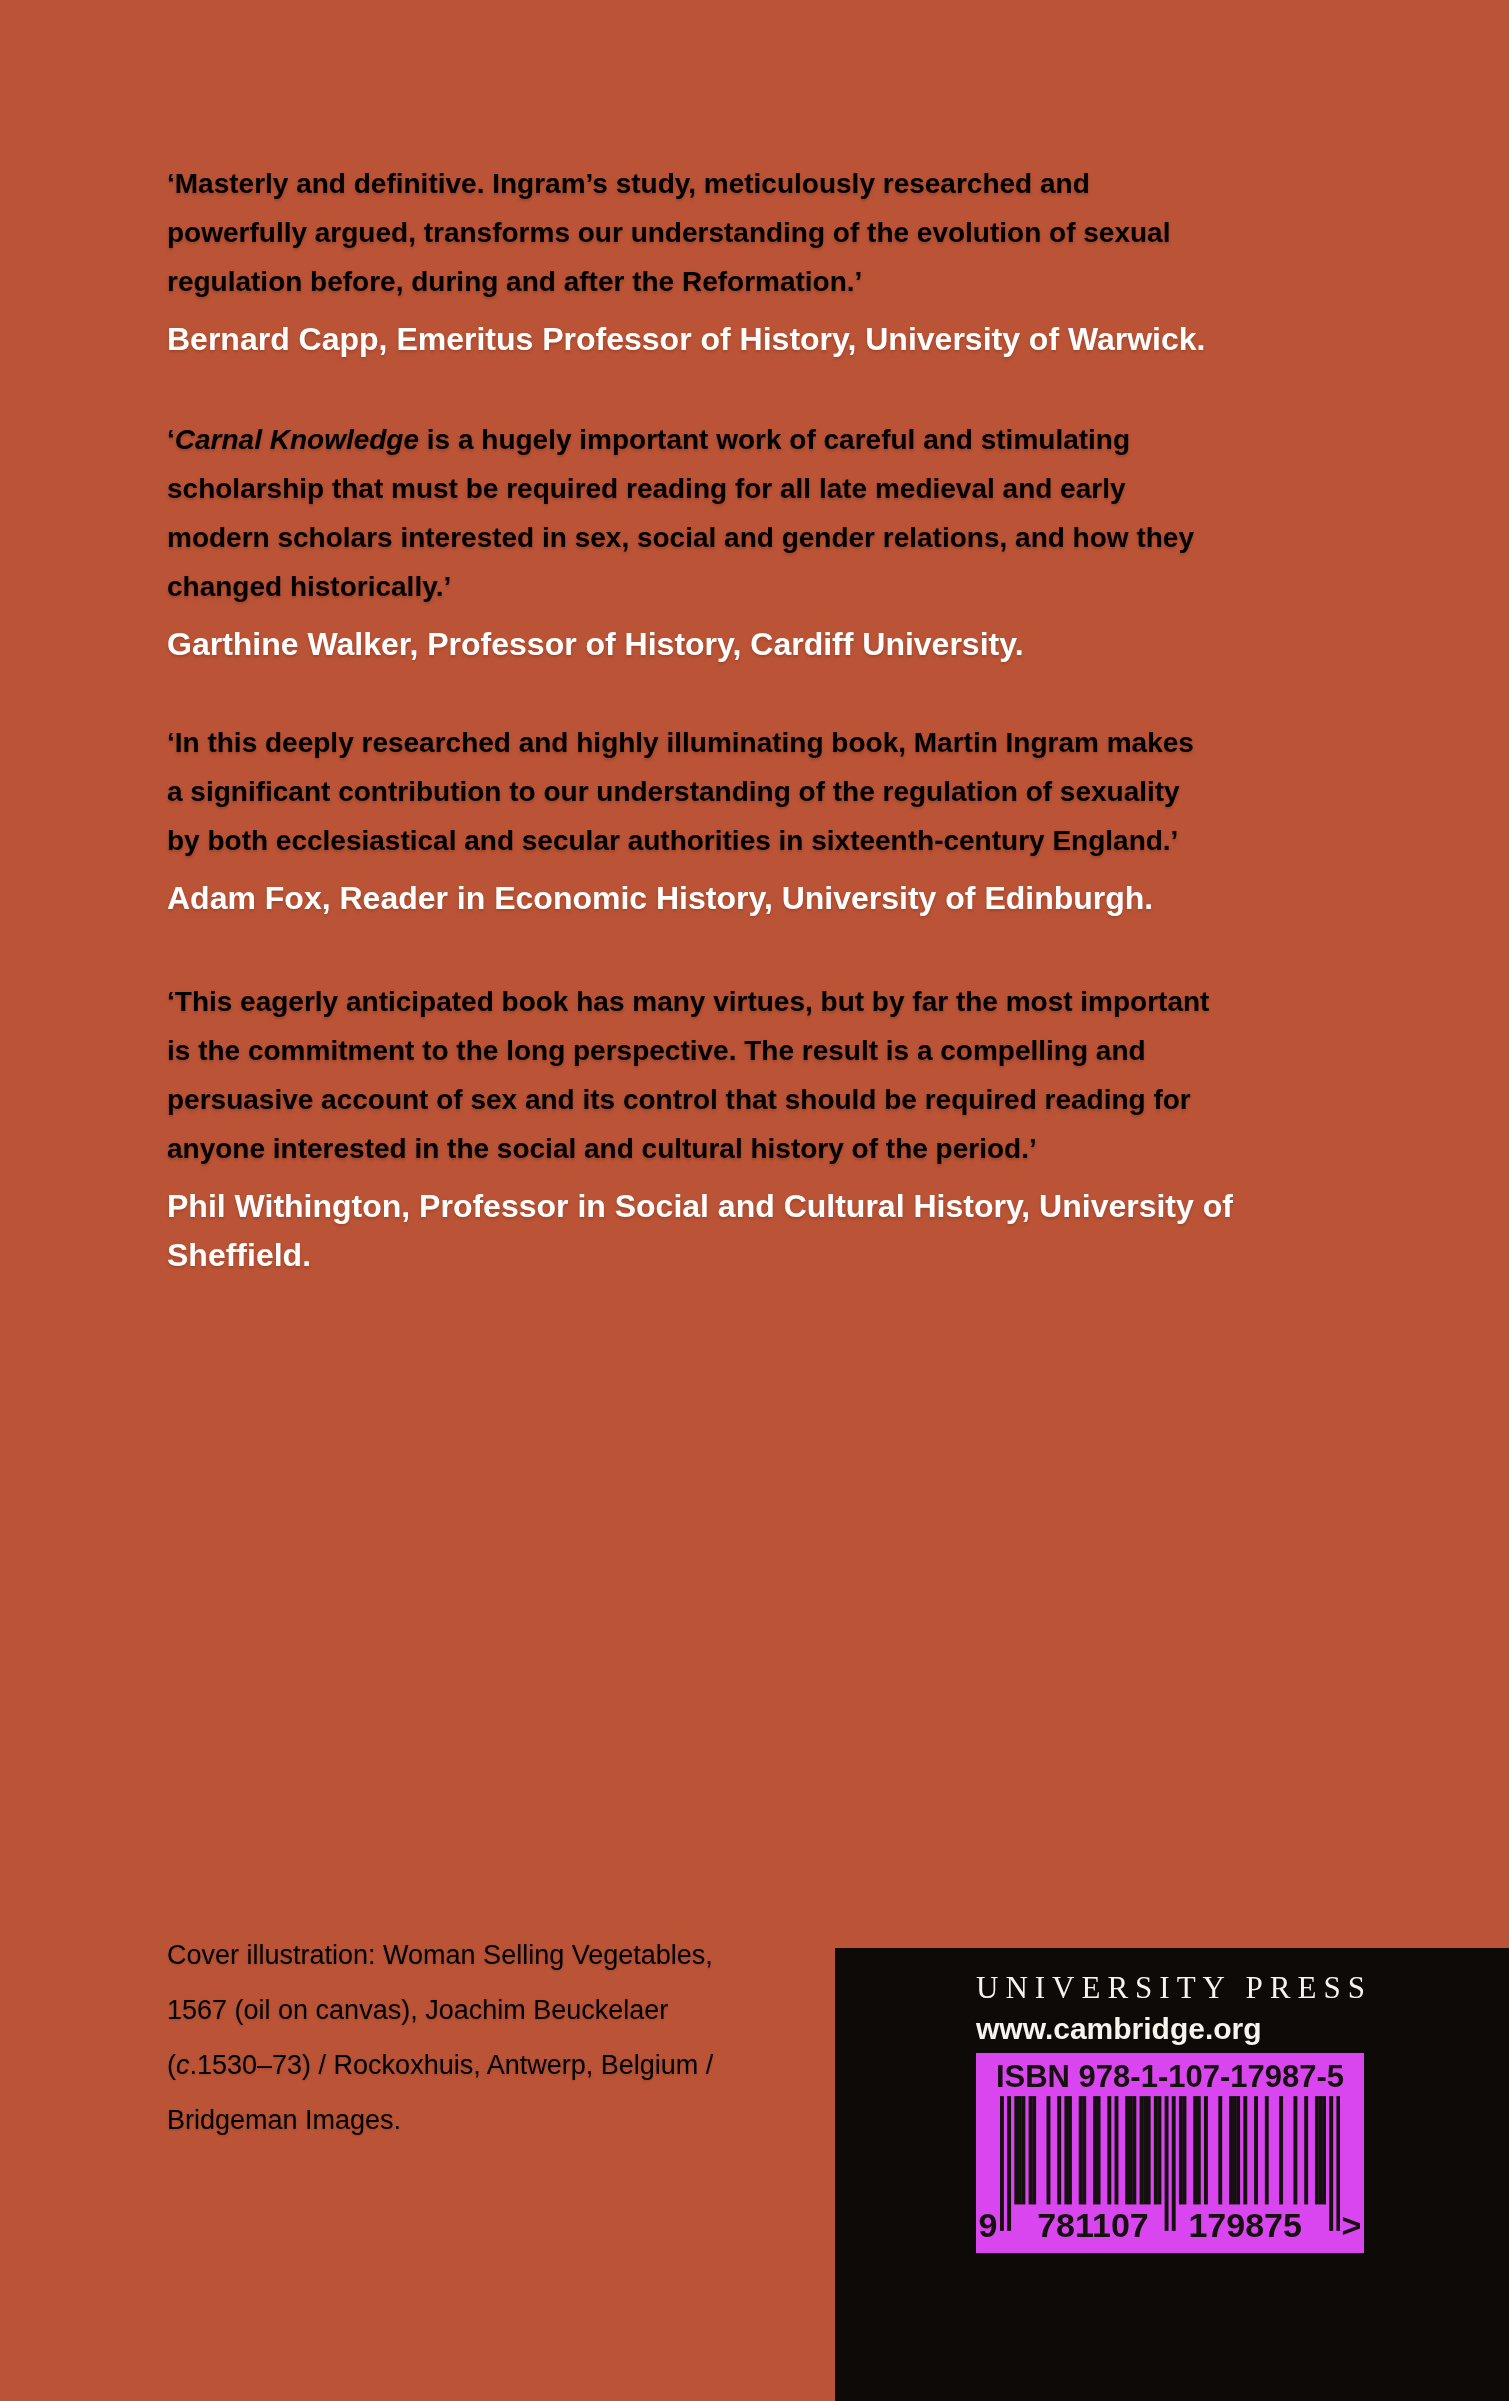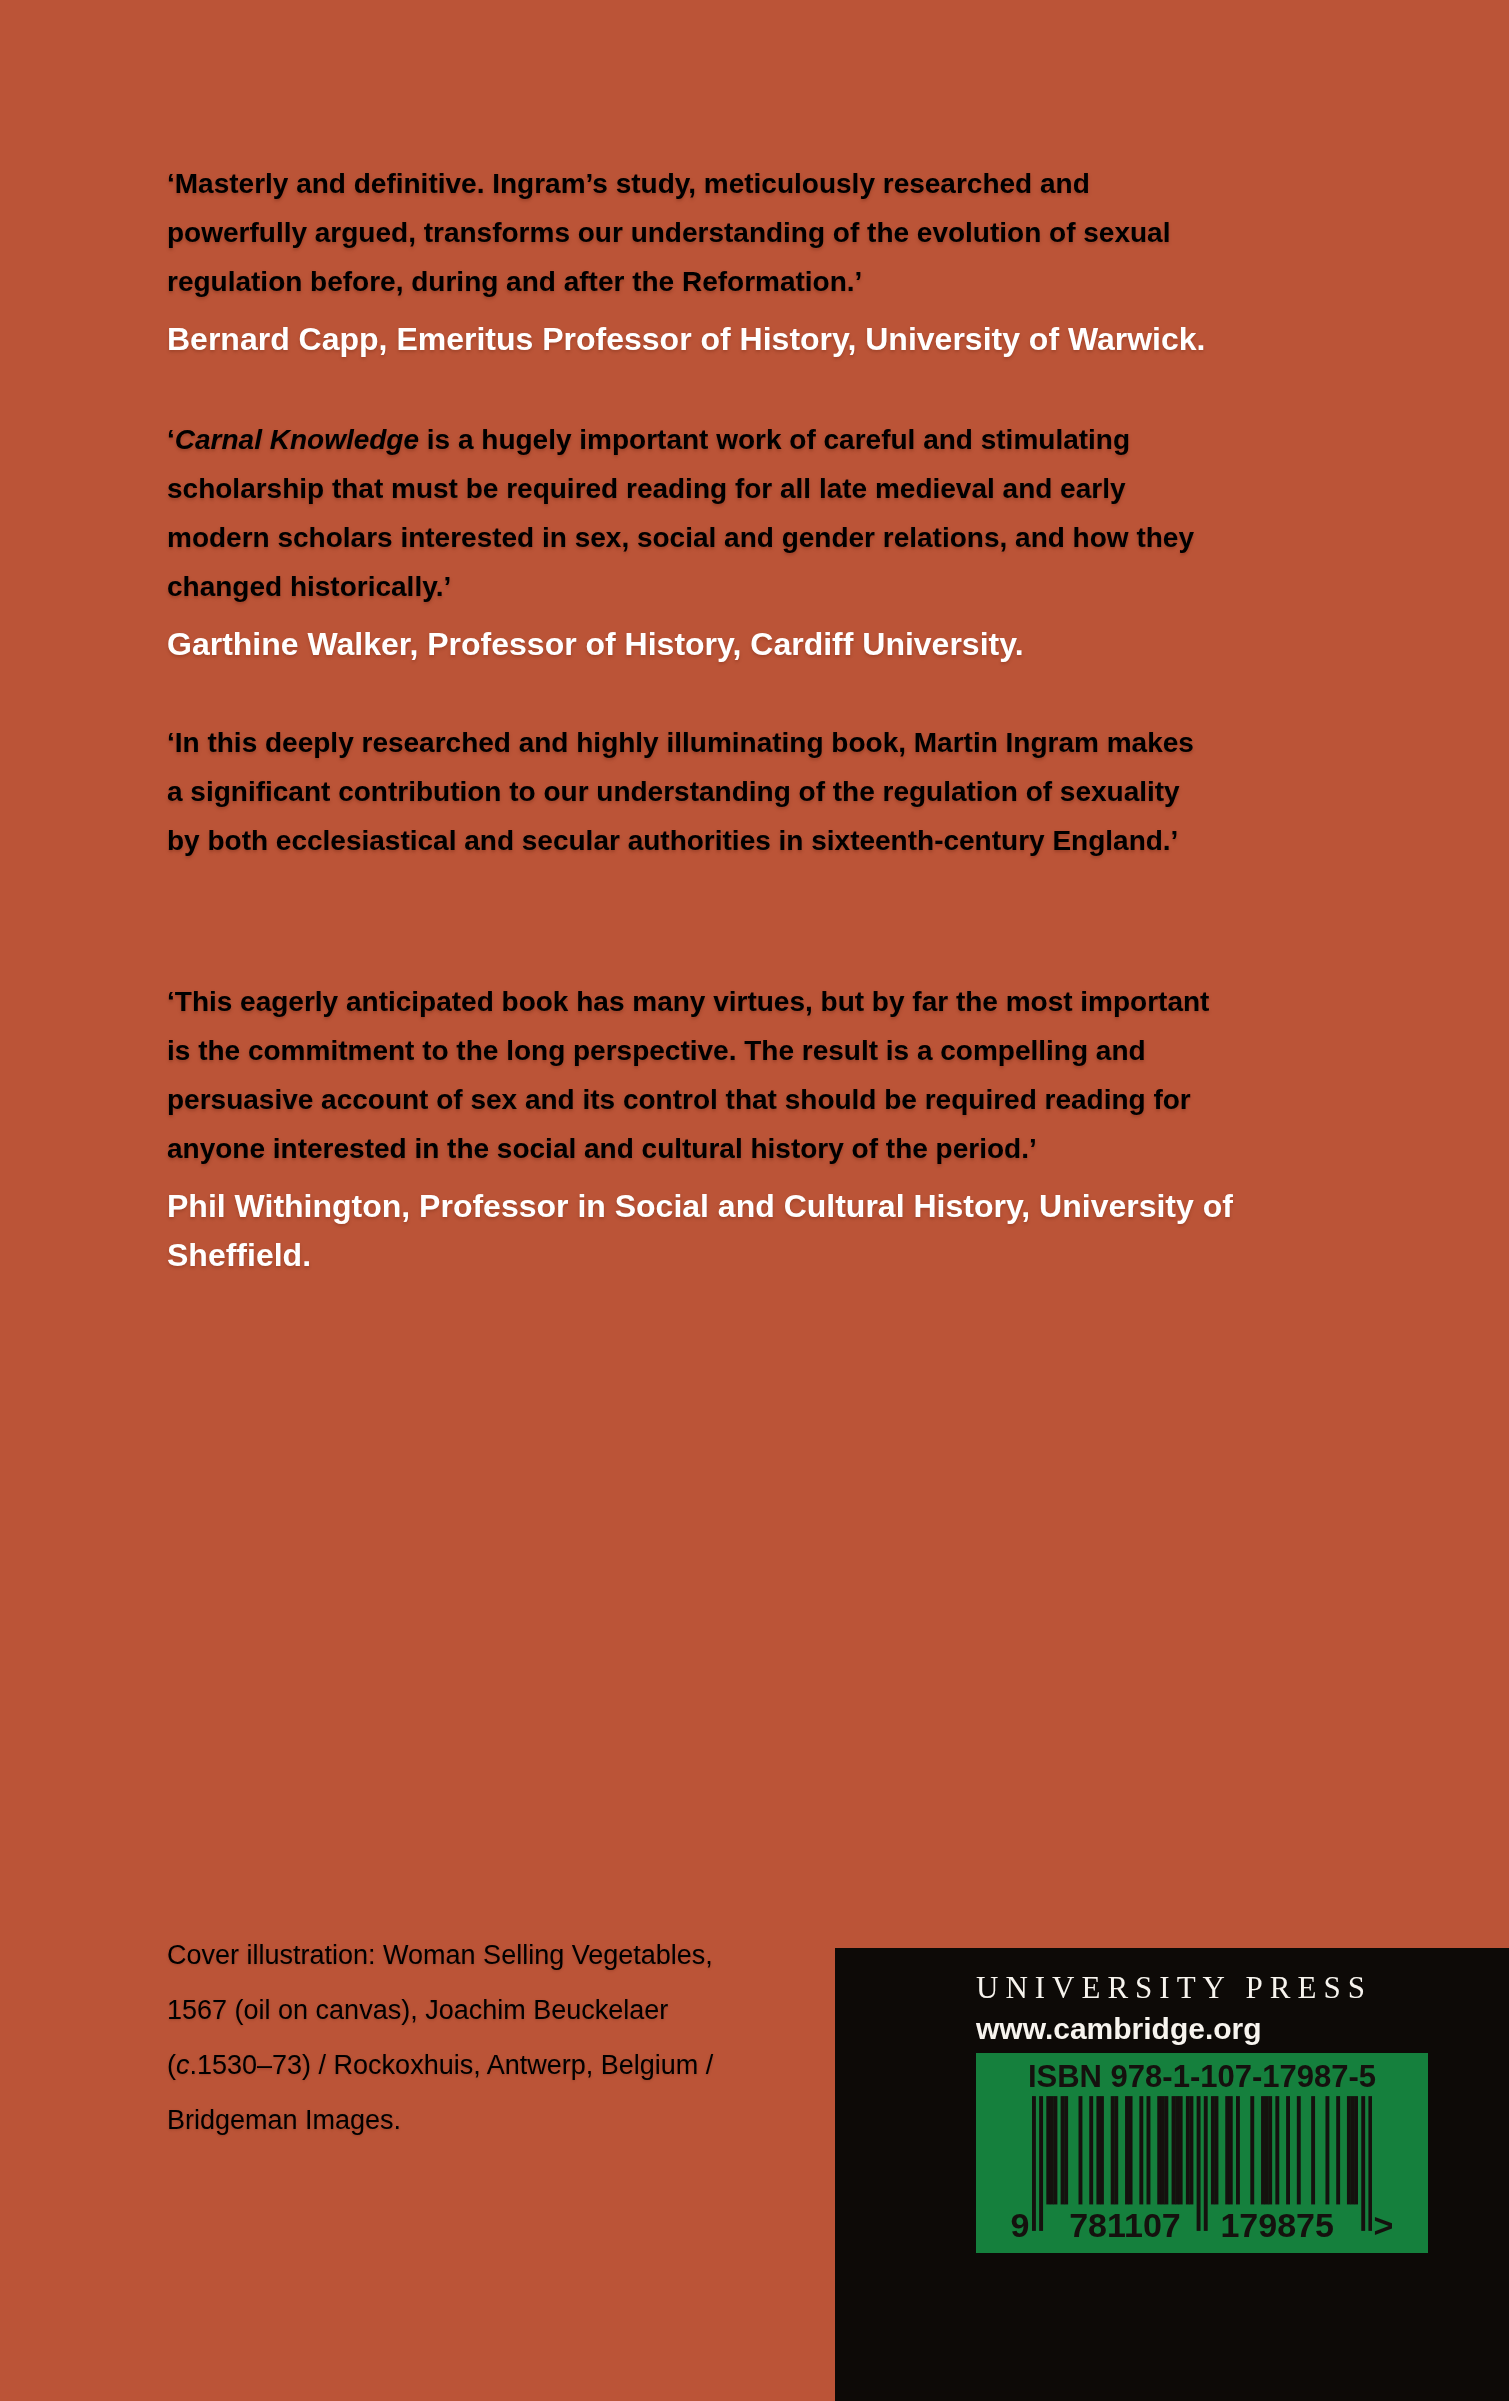--- a/index.html
+++ b/index.html
@@ -82,23 +82,23 @@
   }
   .website {
     font-size: 30px;
     line-height: 31px;
     font-weight: 700;
     margin-top: 10px;
     white-space: nowrap;
   }
   .isbn-panel {
     margin: 8.8px 0 0 141px;
-    width: 452px;
+    width: 388px;
     height: 200px;
-    background: #15803d;
+    background: #d946ef;
     color: #15110e;
     box-sizing: border-box;
     padding: 6.3px 14px 0 14px;
   }
   .isbn-label {
     font-size: 31px;
     font-weight: 700;
     line-height: 36px;
     text-align: center;
     white-space: nowrap;
@@ -141,20 +141,21 @@
 scholarship that must be required reading for all late medieval and early
 modern scholars interested in sex, social and gender relations, and how they
 changed historically.’</span></p>
     <p class="attribution">Garthine Walker, Professor of History, Cardiff University.</p>
   </div>
 
   <div class="quote-block q3">
     <p class="quote-text">‘In this deeply researched and highly illuminating book, Martin Ingram makes
 a significant contribution to our understanding of the regulation of sexuality
 by both ecclesiastical and secular authorities in sixteenth-century England.’</p>
+    <p class="attribution">Adam Fox, Reader in Economic History, University of Edinburgh.</p>
   </div>
 
   <div class="quote-block q4">
     <p class="quote-text">‘This eagerly anticipated book has many virtues, but by far the most important
 is the commitment to the long perspective. The result is a compelling and
 persuasive account of sex and its control that should be required reading for
 anyone interested in the social and cultural history of the period.’</p>
     <p class="attribution">Phil Withington, Professor in Social and Cultural History, University of
 Sheffield.</p>
   </div>

